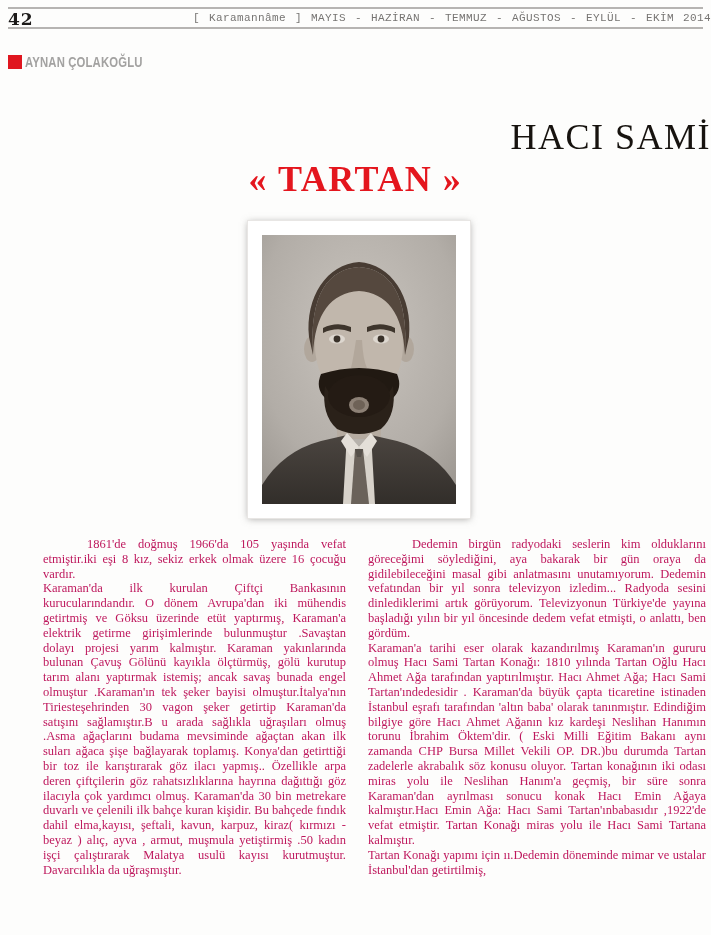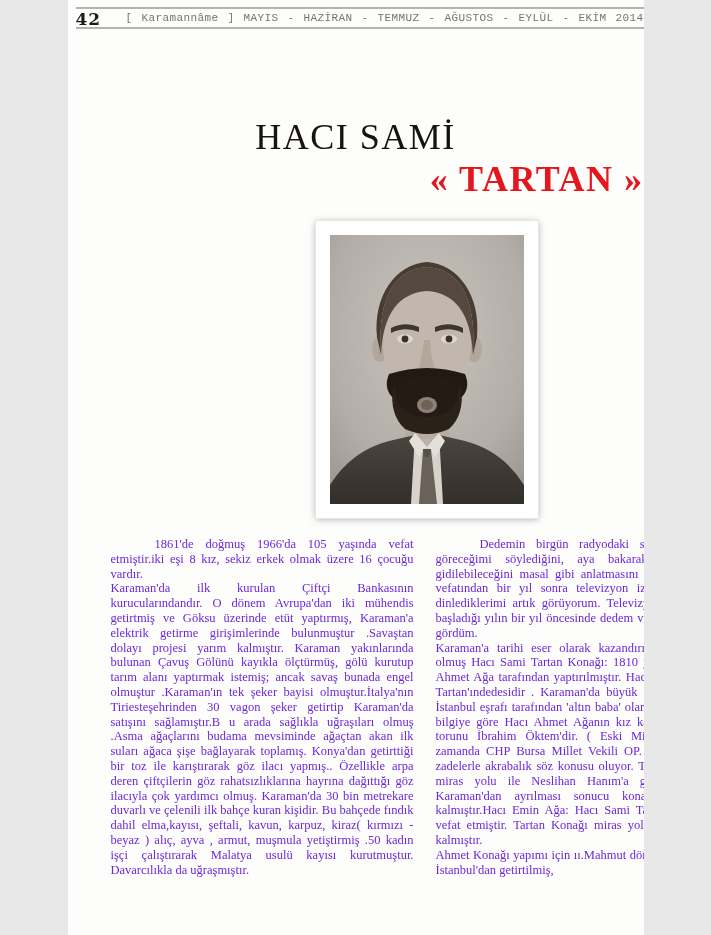--- a/index.html
+++ b/index.html
@@ -1,18 +1,18 @@
 <!DOCTYPE html>
 <html><head>
 <meta charset="utf-8">
 <style>
   html,body { margin:0; padding:0; background:#e8e8e8; }
   .page {
     position:relative;
-    width:576px; height:935px;
+    width:711px; height:935px;
     margin:0 auto;
     background:#fdfdfc;
     overflow:hidden;
     font-family:"Liberation Serif", serif;
     color:#262423;
   }
   
   .rule { position:absolute; left:8px; width:695px; height:2px; background:#b6b4b2; }
   .rule-top { top:7px; }
   .rule-bottom { top:27px; }
@@ -44,37 +44,37 @@
     white-space:nowrap;
   }
   
   .title-main, .title-sub {
     position:absolute; left:0; right:0;
     text-align:center; margin:0;
     font-family:"Liberation Serif", serif;
     letter-spacing:1.5px;
     white-space:nowrap;
   }
-  .title-main { top:116px; font-size:36px; font-weight:400; color:#17130f; }
-  .title-sub  { top:158px; font-size:36px; font-weight:700; color:#e4161e;text-align:right; }
+  .title-main { top:116px; font-size:36px; font-weight:400; color:#17130f;text-align:right; }
+  .title-sub  { top:158px; font-size:36px; font-weight:700; color:#e4161e; }
   
   .photo-frame {
     position:absolute; left:248px; top:221px;
     width:194px; height:269px;
     background:#ffffff;
     padding:14px;
     box-shadow:0 0 0 1px #e8e6e4, 0 1px 7px rgba(100,98,96,0.55);
   }
   .photo-frame svg { display:block; }
   
   .col {
     position:absolute; top:537px;
     text-align:justify;
     font-size:12.5px; line-height:14.8px;
-    color:#6d28d9;
+    color:#be185d;
   }
   .col-left  { left:43px;  width:303px; }
   .col-right { left:368px; width:338px; }
   .col p { margin:0; }
   .first-indent { text-indent:44px; }
   .col-heading {
     text-align:left;
     font-size:13.3px;
     letter-spacing:0.3px;
     margin:0 0 12px 0 !important;
@@ -84,20 +84,24 @@
 </head>
 <body>
 
 <div class="page">
 
   <div class="rule rule-top"></div>
   <div class="rule rule-bottom"></div>
   <div class="page-number">42</div>
   <div class="journal-line">[ Karamannâme ]  MAYIS - HAZİRAN - TEMMUZ - AĞUSTOS - EYLÜL - EKİM  2014</div>
 
+  <div class="byline">
+    <span class="byline-square"></span>
+    <span class="byline-text">AYNAN ÇOLAKOĞLU</span>
+  </div>
 
   <h1 class="title-main">HACI SAMİ</h1>
   <h2 class="title-sub">« TARTAN »</h2>
 
   <div class="photo-frame">
     <svg viewBox="0 0 194 269" width="194" height="269" xmlns="http://www.w3.org/2000/svg">
       <defs>
         <radialGradient id="pbg" cx="50%" cy="36%" r="80%">
           <stop offset="0%" stop-color="#c9c4be"></stop>
           <stop offset="65%" stop-color="#b2ada7"></stop>
@@ -138,16 +142,16 @@
   </div>
 
   <div class="col col-left">
     <p class="first-indent">1861'de doğmuş 1966'da 105 yaşında vefat etmiştir.iki eşi 8 kız,  sekiz erkek olmak üzere 16 çocuğu vardır.</p>
     <p>Karaman'da ilk kurulan Çiftçi Bankasının kurucularındandır. O dönem Avrupa'dan iki mühendis getirtmiş ve Göksu üzerinde etüt yaptırmış, Karaman'a elektrik getirme girişimlerinde bulunmuştur .Savaştan dolayı projesi yarım kalmıştır. Karaman yakınlarında bulunan Çavuş Gölünü kayıkla ölçtürmüş, gölü kurutup tarım alanı yaptırmak istemiş; ancak savaş bunada engel olmuştur .Karaman'ın tek şeker bayisi olmuştur.İtalya'nın Tiriesteşehrinden 30 vagon şeker getirtip Karaman'da satışını sağlamıştır.B u arada sağlıkla uğraşıları olmuş .Asma ağaçlarını budama mevsiminde ağaçtan akan ilk suları ağaca şişe bağlayarak toplamış. Konya'dan getirttiği bir toz ile karıştırarak göz ilacı yapmış.. Özellikle arpa deren çiftçilerin göz rahatsızlıklarına hayrına dağıttığı göz ilacıyla çok yardımcı olmuş. Karaman'da 30 bin metrekare duvarlı ve çelenili ilk bahçe kuran kişidir. Bu bahçede fındık dahil elma,kayısı, şeftali, kavun, karpuz, kiraz( kırmızı - beyaz ) alıç, ayva , armut, muşmula yetiştirmiş .50 kadın işçi çalıştırarak Malatya usulü kayısı kurutmuştur. Davarcılıkla da uğraşmıştır.</p>
   </div>
 
   <div class="col col-right">
     <p class="first-indent">Dedemin birgün radyodaki seslerin kim olduklarını göreceğimi söylediğini, aya bakarak bir gün oraya da gidilebileceğini masal gibi anlatmasını unutamıyorum. Dedemin vefatından bir  yıl sonra televizyon izledim... Radyoda sesini dinlediklerimi artık görüyorum. Televizyonun Türkiye'de yayına başladığı yılın bir yıl öncesinde dedem vefat etmişti, o anlattı, ben gördüm.</p>
     <p>Karaman'a tarihi eser olarak kazandırılmış Karaman'ın gururu olmuş Hacı Sami Tartan Konağı: 1810 yılında Tartan Oğlu Hacı Ahmet Ağa tarafından yaptırılmıştır. Hacı Ahmet Ağa; Hacı Sami Tartan'ındedesidir . Karaman'da büyük çapta ticaretine istinaden İstanbul eşrafı tarafından 'altın baba' olarak tanınmıştır. Edindiğim bilgiye göre Hacı Ahmet Ağanın kız kardeşi Neslihan Hanımın torunu İbrahim Öktem'dir. ( Eski Milli Eğitim Bakanı aynı zamanda CHP Bursa Millet Vekili OP. DR.)bu durumda Tartan zadelerle akrabalık söz konusu oluyor. Tartan konağının iki odası miras yolu ile Neslihan Hanım'a geçmiş, bir süre sonra Karaman'dan ayrılması sonucu konak  Hacı Emin Ağaya kalmıştır.Hacı Emin Ağa: Hacı Sami Tartan'ınbabasıdır ,1922'de vefat etmiştir. Tartan Konağı miras yolu ile Hacı Sami Tartana kalmıştır.</p>
-    <p>Ahmet Konağı yapımı için  ıı.Mahmut döneminde mimar ve ustalar İstanbul'dan getirtilmiş,</p>
+    <p>Tartan Konağı yapımı için  ıı.Dedemin döneminde mimar ve ustalar İstanbul'dan getirtilmiş,</p>
   </div>
 
 </div>
 
 </body></html>

